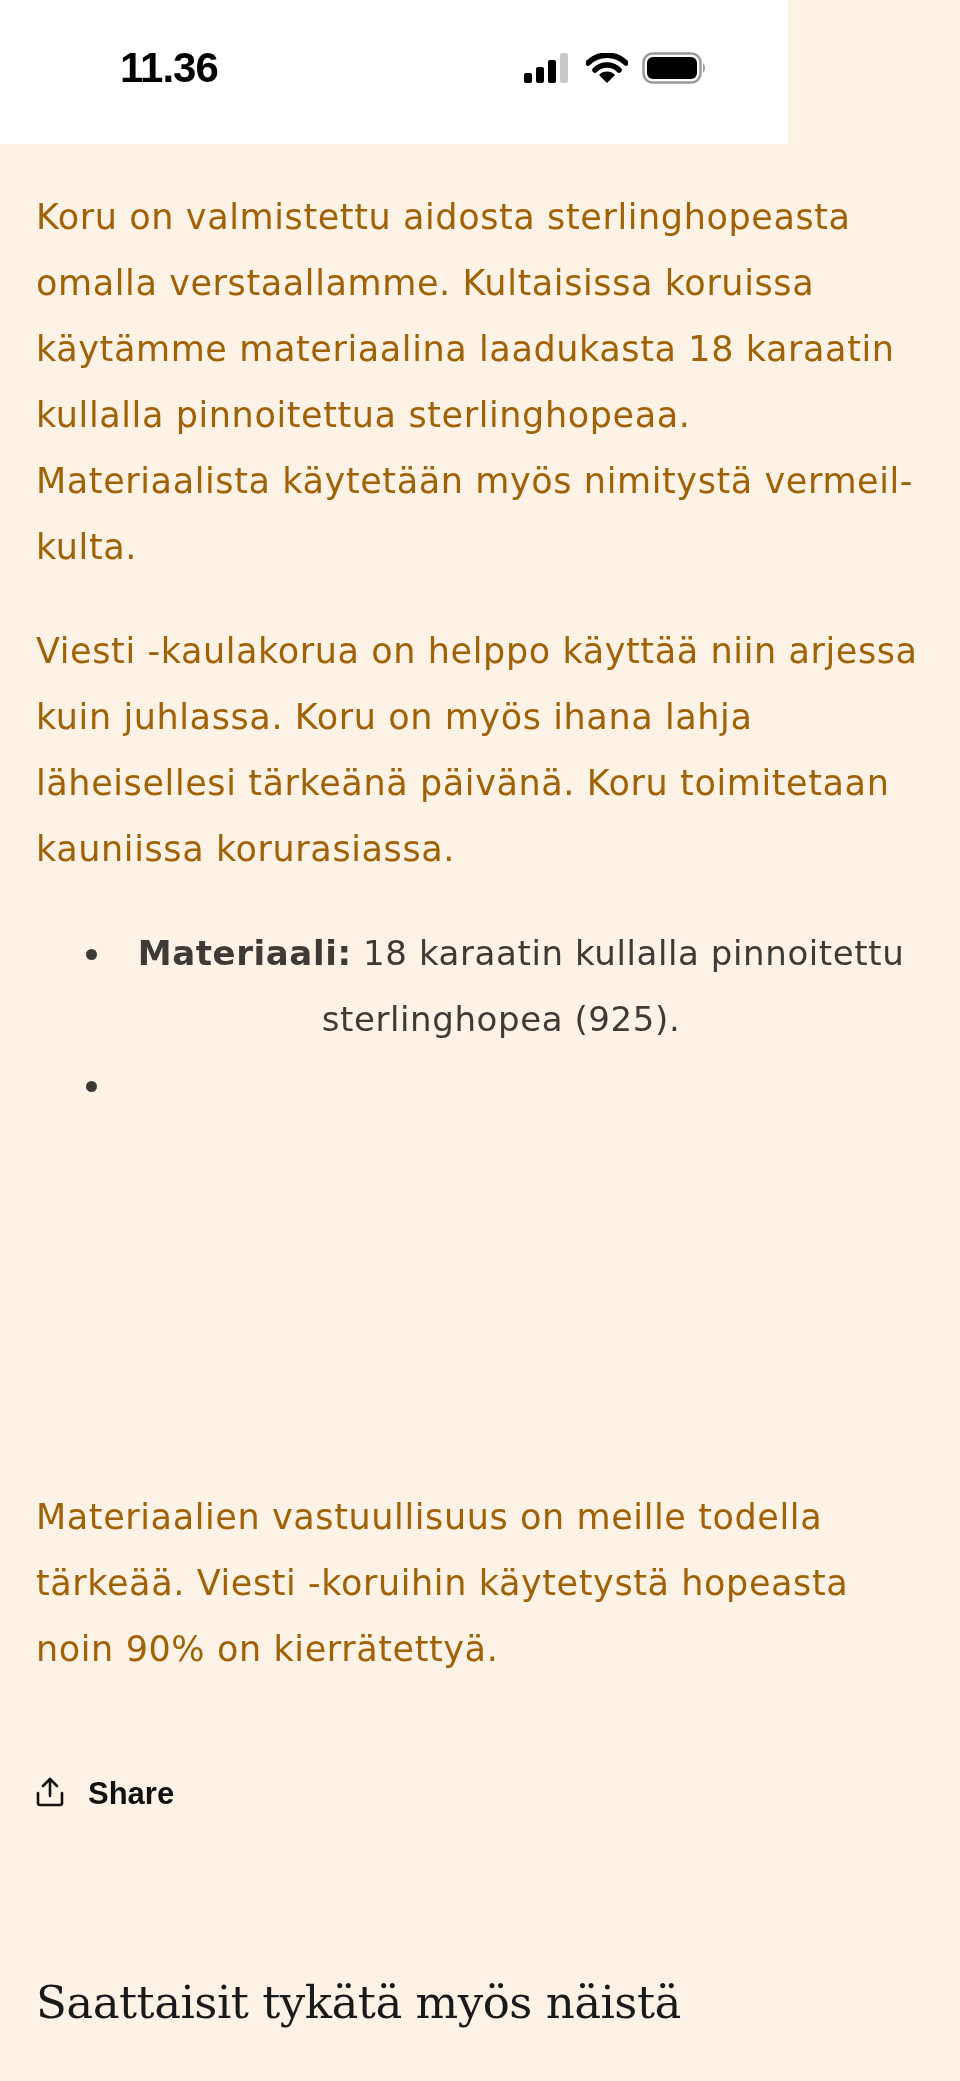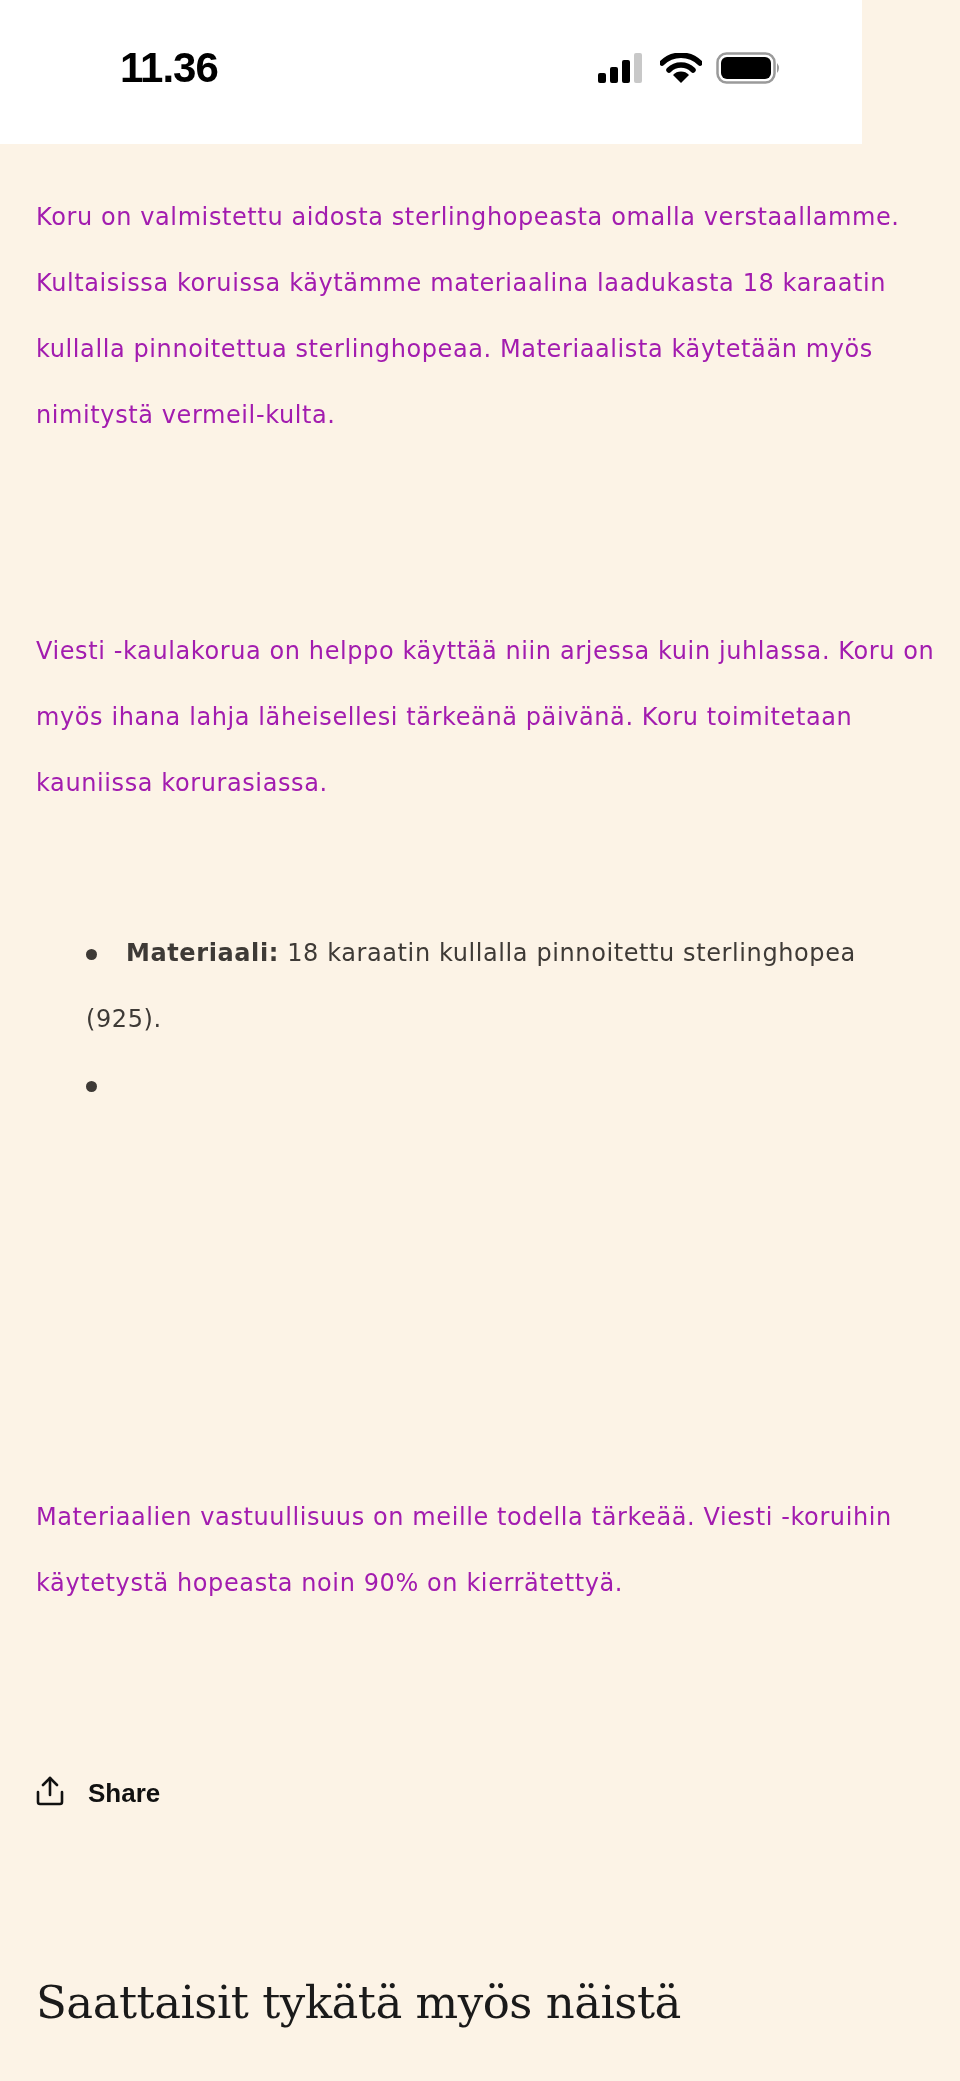--- a/index.html
+++ b/index.html
@@ -10,21 +10,21 @@
       width: 960px;
       height: 2081px;
       background: #fcf3e6;
       overflow: hidden;
       position: relative;
       font-family: "DejaVu Sans", sans-serif;
     }
     .status-bar {
       position: absolute;
       top: 0; left: 0;
-      width: 862px;
+      width: 788px;
       height: 144px;
       background: #ffffff;
     }
     .status-time {
       position: absolute;
       left: 120px;
       top: 44px;
       font-family: "Liberation Sans", sans-serif;
       font-weight: 700;
       font-size: 42px;
@@ -37,38 +37,39 @@
       top: 52px;
       display: flex;
       align-items: center;
       gap: 14px;
     }
     .para {
       position: absolute;
       left: 36px;
       width: 900px;
       font-family: "DejaVu Sans", sans-serif;
-      font-size: 24px;
+      font-size: 35px;
       line-height: 66px;
-      color: #a21caf;
+      color: #a16207;
       letter-spacing: 0.6px;
       margin: 0;
     }
     .bullet-list {
       position: absolute;
       left: 36px;
       width: 880px;
       list-style: none;
       margin: 0;
       padding: 0;
       font-family: "DejaVu Sans", sans-serif;
-      font-size: 24px;
+      font-size: 34px;
       line-height: 66px;
       color: #3e3a36;
       letter-spacing: 0.6px;
+      text-align: center;
     }
     .bullet-list li {
       padding-left: 50px;
       position: relative;
     }
     .bullet-list li .dot {
       position: absolute;
       left: 50px;
       top: 29px;
       width: 11px;
@@ -88,21 +89,21 @@
       left: 36px;
       top: 1776px;
       display: flex;
       align-items: center;
       gap: 24px;
       cursor: pointer;
     }
     .share-label {
       font-family: "Liberation Sans", sans-serif;
       font-weight: 700;
-      font-size: 26px;
+      font-size: 31px;
       color: #111;
     }
     .section-heading {
       position: absolute;
       left: 36px;
       top: 1976px;
       font-family: "DejaVu Serif", serif;
       font-size: 45px;
       font-weight: 400;
       color: #1a1a1a;

